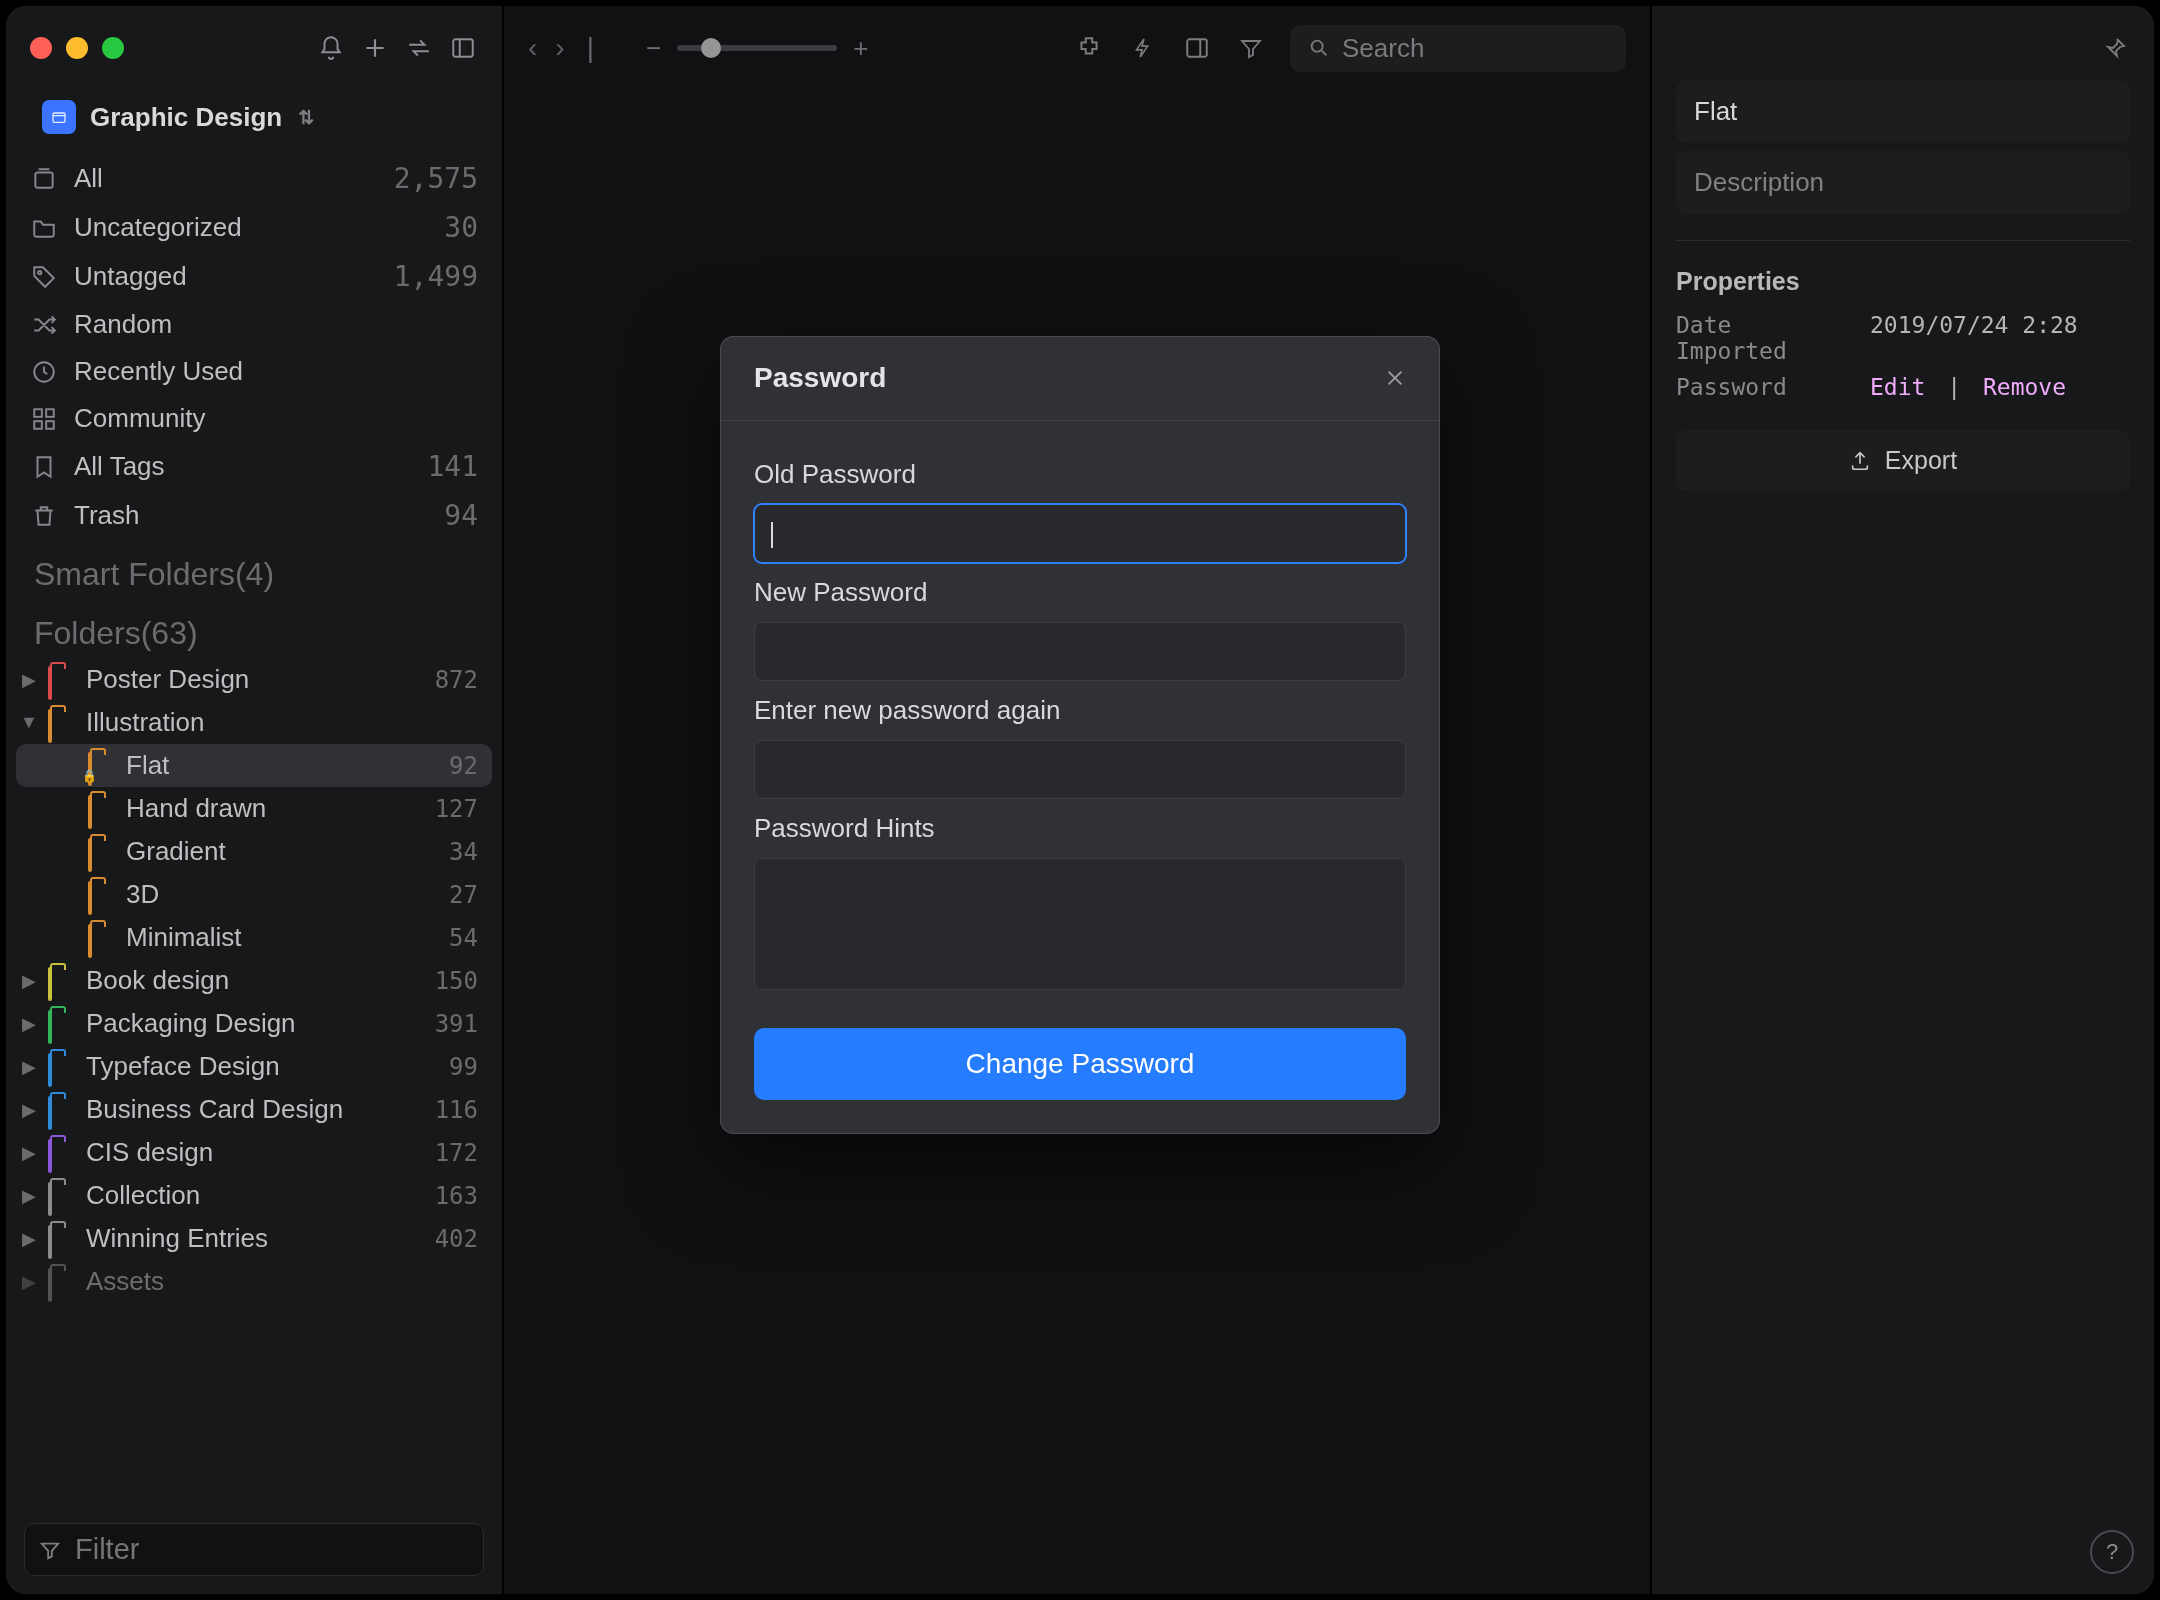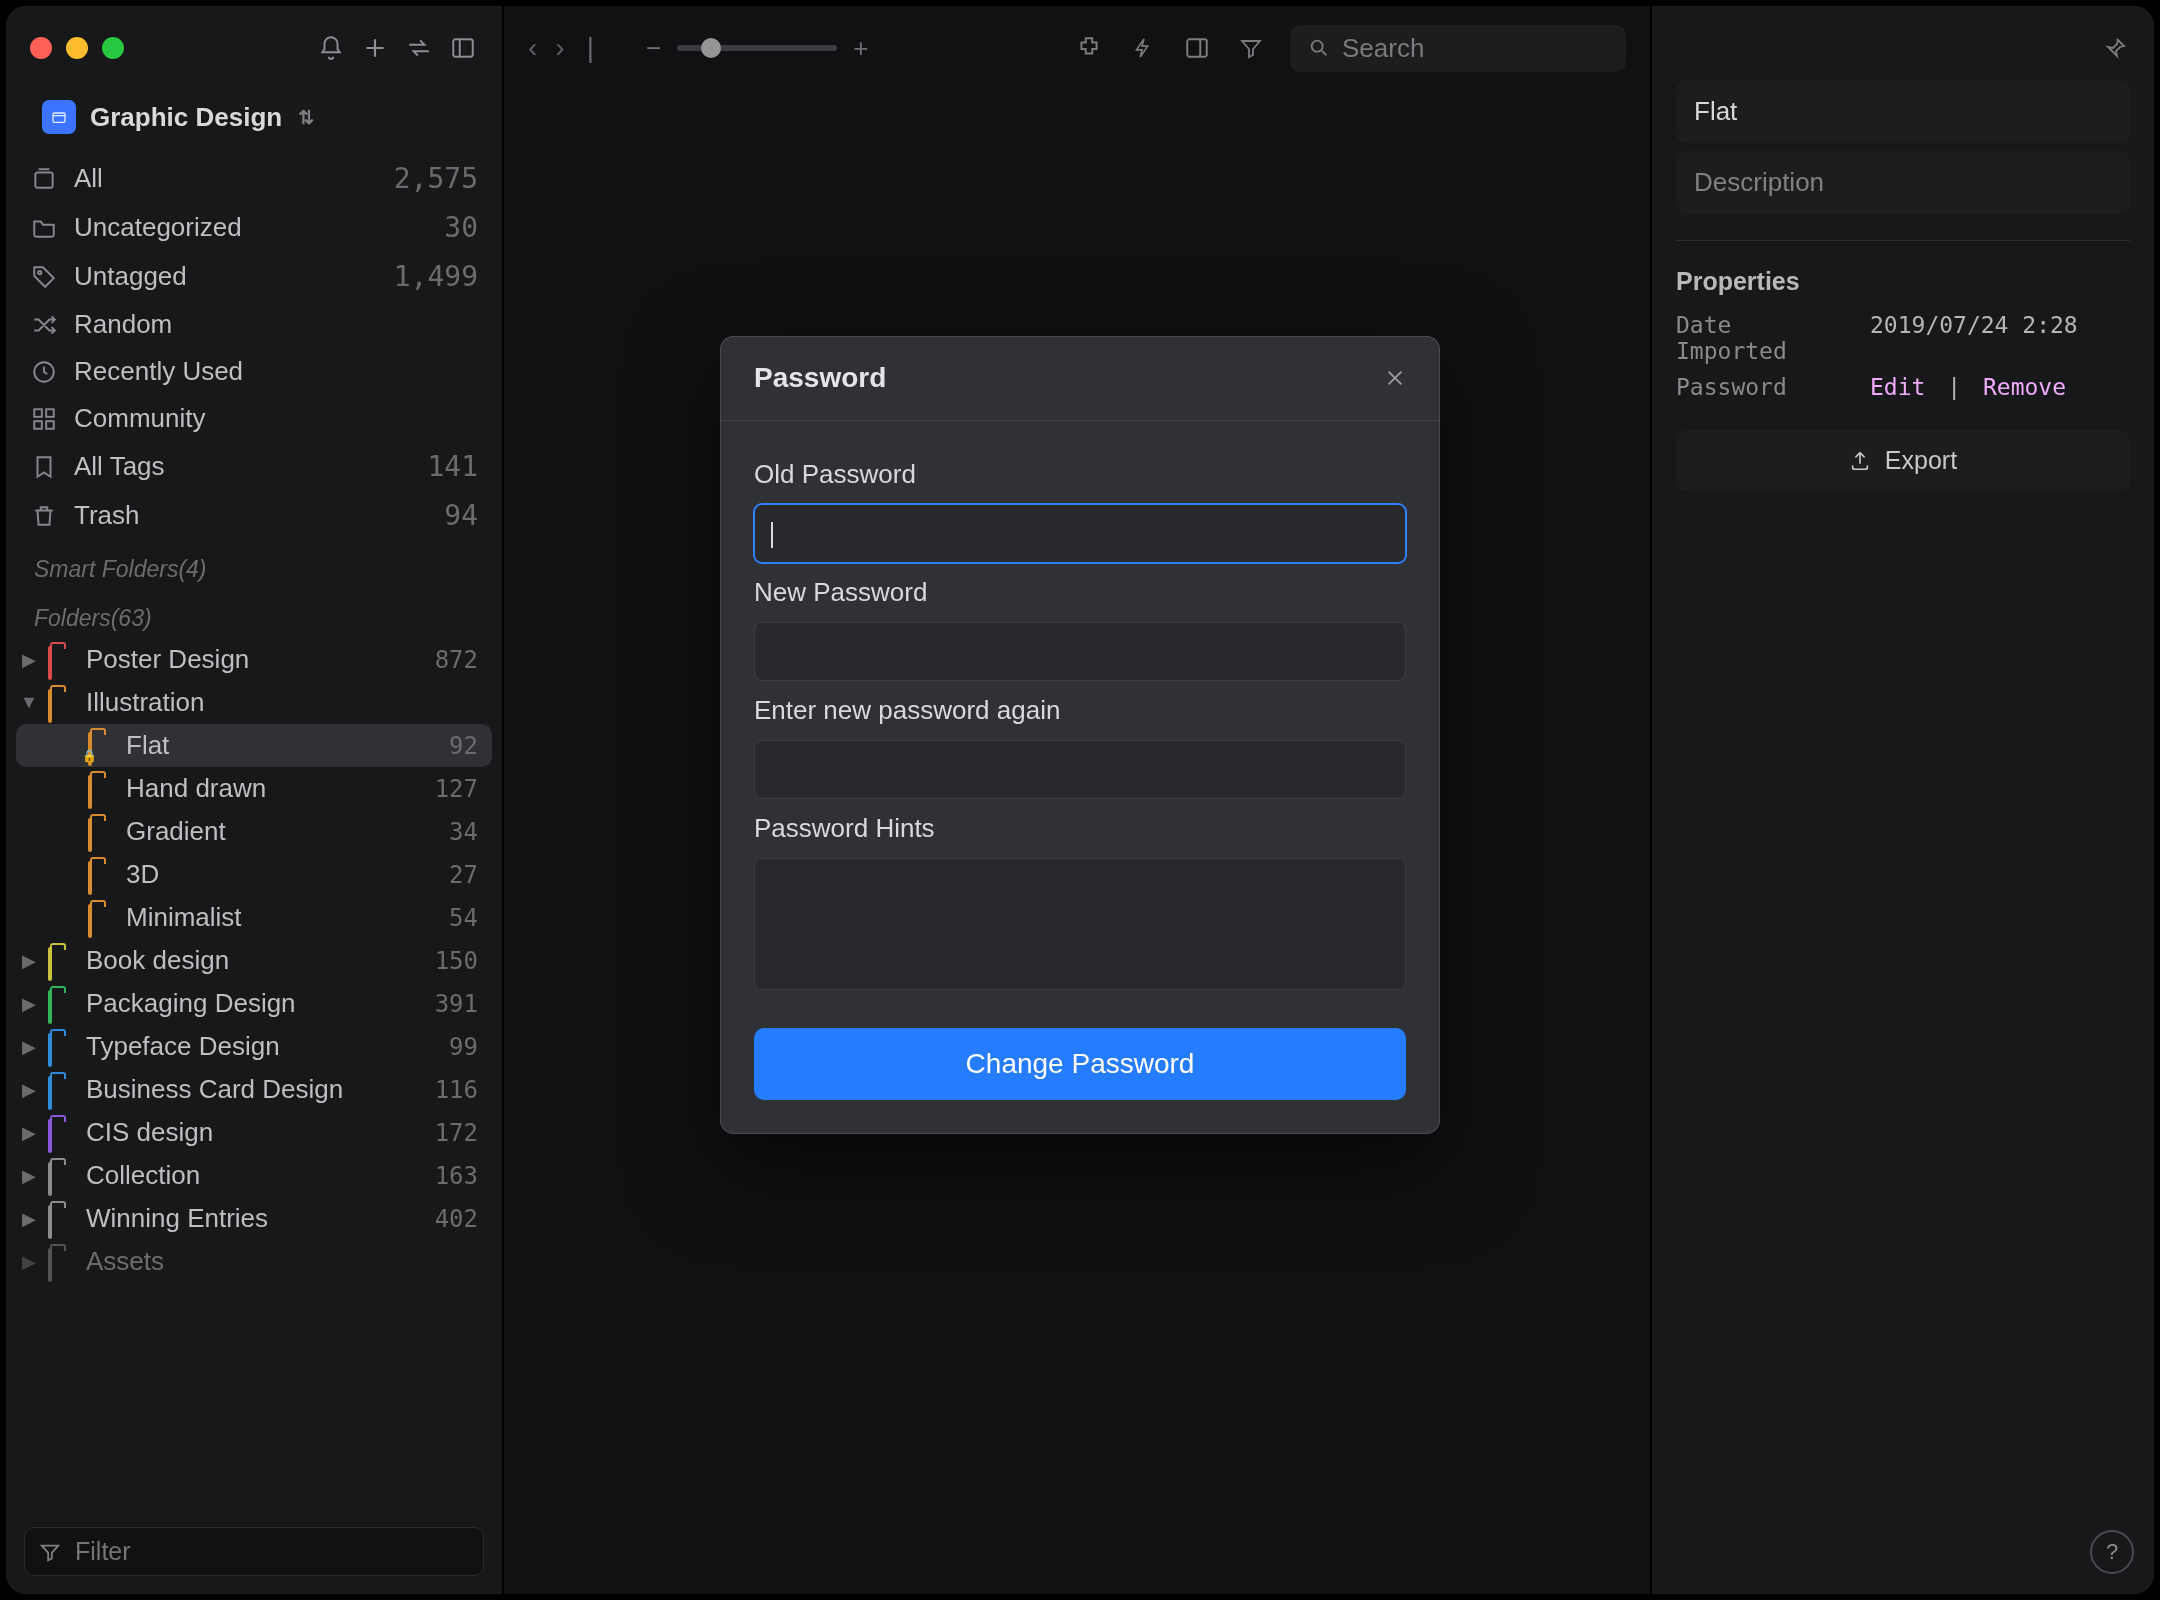--- a/index.html
+++ b/index.html
@@ -56,21 +56,21 @@
 
   .nav-list{flex:1;overflow:hidden;padding:4px 10px 0;}
   .nav-item{
     display:flex;align-items:center;gap:16px;
     padding:8px 14px;border-radius:10px;
     color:#bfbfc2;font-size:26px;
   }
   .nav-item .ico{width:28px;height:28px;color:#86878a;display:flex;align-items:center;justify-content:center;flex:none;}
   .nav-item .label{flex:1;white-space:nowrap;overflow:hidden;text-overflow:ellipsis;}
   .nav-item .count{color:#6a6b6d;font-family:ui-monospace,Menlo,monospace;font-size:28px;}
-  .group-label{color:#6b6c6e;font-size:23px;padding:16px 18px 6px;font-style:italic;}
+  .group-label{color:#6b6c6e;font-size:32px;padding:16px 18px 6px;}
   .folder-row{
     display:flex;align-items:center;gap:10px;
     padding:6px 14px 6px 4px;border-radius:10px;color:#bfbfc2;font-size:26px;
     position:relative;
   }
   .disclose{width:18px;text-align:center;color:#6a6b6d;font-size:18px;user-select:none;}
   .folder-row .ficon{width:28px;height:24px;flex:none;}
   .folder-row .label{flex:1;}
   .folder-row .count{color:#6a6b6d;font-family:ui-monospace,Menlo,monospace;font-size:24px;}
   .folder-row.child{padding-left:44px;}
@@ -78,21 +78,21 @@
   .folder-row.selected{background:var(--bg-selected);}
   .folder-row .lock{position:absolute;left:66px;bottom:4px;font-size:12px;color:#c9cacb;}
 
   .sidebar-footer{
     padding:14px 18px 18px;flex:none;
   }
   .filter-input{
     display:flex;align-items:center;gap:12px;background:#101112;border:1px solid #2a2b2d;
     border-radius:10px;padding:8px 14px;color:var(--fg-dim);font-size:25px;
   }
-  .filter-input input{background:none;border:none;outline:none;flex:1;color:#d6d6d8;font-size:25px;}
+  .filter-input input{background:none;border:none;outline:none;flex:1;color:#d6d6d8;font-size:29px;}
 
   
   .main{flex:1;display:flex;flex-direction:column;background:#101113;}
   .toolbar{height:84px;flex:none;display:flex;align-items:center;padding:0 24px;gap:22px;}
   .nav-arrows{display:flex;gap:18px;color:#5f6063;font-size:28px;}
   .path{color:#66676a;font-size:28px;}
   .zoom{display:flex;align-items:center;gap:16px;margin-left:30px;}
   .zminus,.zplus{color:#6f7073;font-size:26px;}
   .slider{width:160px;height:6px;background:#3b3c3f;border-radius:3px;position:relative;}
   .slider-knob{position:absolute;left:24px;top:-7px;width:20px;height:20px;border-radius:50%;background:#949597;}

